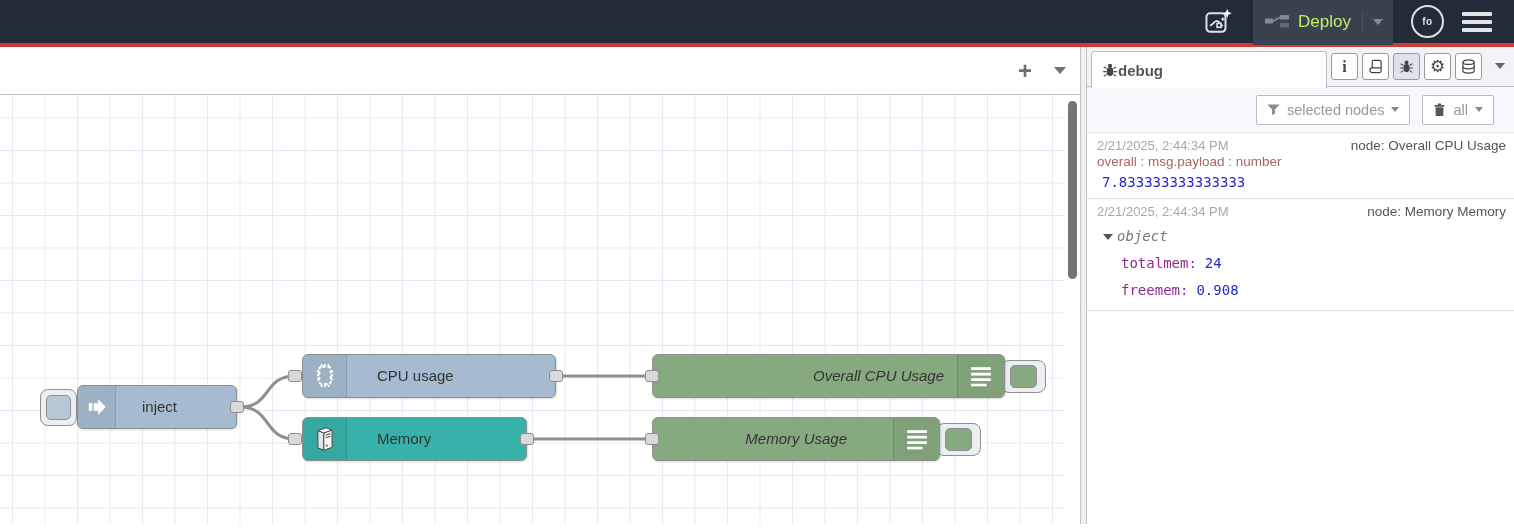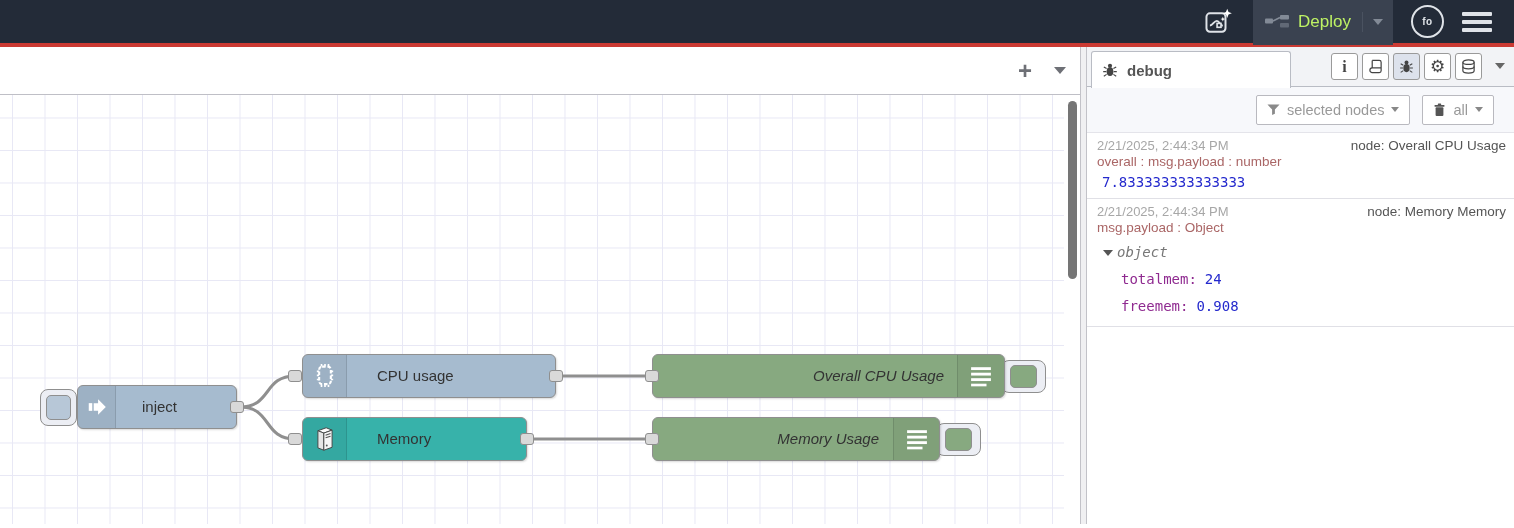--- a/index.html
+++ b/index.html
@@ -40,21 +40,21 @@
   .btn-inner { position:absolute; border:1px solid #8f8f8f; border-radius:5px; z-index:2; }
 
   .scroll-track { position:absolute; right:0; top:0; bottom:0; width:16px; background:#fff; z-index:5; }
   .scroll-thumb { position:absolute; right:3px; top:6px; width:9px; height:178px; background:#757575; border-radius:5px; }
 
   .splitter { width:7px; background:#f0f0f2; border-left:1px solid #c2c2c8; border-right:1px solid #c2c2c8; }
 
   
   .sidebar { width:427px; display:flex; flex-direction:column; background:#fff; }
   .side-tabbar { height:40px; background:#f2f3f6; border-bottom:1px solid #b9bcc4; position:relative; flex:none; }
-  .side-tab { position:absolute; left:4px; top:4px; height:37px; width:200px; background:#fff; border:1px solid #b9bcc4; border-bottom:none; border-radius:3px 3px 0 0; display:flex; align-items:center; gap:9px; padding:16px 10px; }
+  .side-tab { position:absolute; left:4px; top:4px; height:37px; width:236px; background:#fff; border:1px solid #b9bcc4; border-bottom:none; border-radius:3px 3px 0 0; display:flex; align-items:center; gap:0; padding:16px 10px; }
   .side-tab .tab-label { font-size:15px; font-weight:bold; color:#555; }
   .side-iconbtns { position:absolute; right:32px; top:6px; display:flex; gap:4px; }
   .sbtn { width:27px; height:27px; background:#fff; border:1px solid #9a9a9a; border-radius:3px; display:flex; align-items:center; justify-content:center; color:#444; font-size:15px; cursor:pointer; }
   .sbtn.selected { background:#dde2ec; }
   .sbtn .info-i { font-family:"Liberation Serif", serif; font-weight:bold; font-size:16px; }
   .side-tab-chev { position:absolute; right:9px; top:16px; }
   .chev-mid { border-top-color:#666; }
 
   .side-toolbar { height:46px; background:#f7f8fb; border-bottom:1px solid #e4e4ea; display:flex; align-items:center; justify-content:flex-end; gap:12px; padding-right:20px; flex:none; }
   .tool-btn { height:30px; background:#fff; border:1px solid #b9b9bf; border-radius:2px; display:flex; align-items:center; gap:7px; padding:0 10px; color:#999; font-size:14.5px; cursor:pointer; }
@@ -191,21 +191,21 @@
       <div class="btn-inner" style="left:945px; top:333px; width:27px; height:23px; background:#87a980;"></div>
       <div class="node" style="left:652px; top:322px; width:288px; background:#87a980;">
         <div class="icon-region icon-right" style="width:46px;">
           <svg width="22" height="22" viewBox="0 0 20 20">
             <rect x="1" y="2" width="18" height="2.6" fill="#fff"></rect>
               <rect x="1" y="7" width="18" height="2.6" fill="#fff"></rect>
             <rect x="1" y="12" width="18" height="2.6" fill="#fff"></rect>
               <rect x="1" y="17" width="14" height="2.4" fill="#fff"></rect>
           </svg>
         </div>
-        <span class="nlabel" style="text-align:right; padding-right:60px; font-style:italic;">Memory Usage</span>
+        <span class="nlabel" style="text-align:right; padding-right:92px; font-style:italic;">Memory Usage</span>
       </div>
       <div class="port" style="left:645px; top:338px;"></div>
 
       <div class="scroll-track">
         <div class="scroll-thumb"></div>
       </div>
     </div>
   </div>
 
   <div class="splitter"></div>
@@ -284,21 +284,20 @@
         </div>
         <div class="dtopic">overall : msg.payload : number</div>
         <div class="dval">7.833333333333333</div>
       </div>
 
       <div class="dmsg">
         <div class="dmeta">
           <span class="ts">2/21/2025, 2:44:34 PM</span>
           <span class="src">node: Memory Memory</span>
         </div>
-        <div class="dtopic">msg.payload : Object</div>
         <div class="dtree">
           <div class="trow obj"><span class="tri"></span><span>object</span></div>
           <div class="trow entry"><span class="tkey">totalmem:</span><span class="tval">24</span></div>
           <div class="trow entry"><span class="tkey">freemem:</span><span class="tval">0.908</span></div>
         </div>
       </div>
     </div>
   </aside>
 </div>
 

